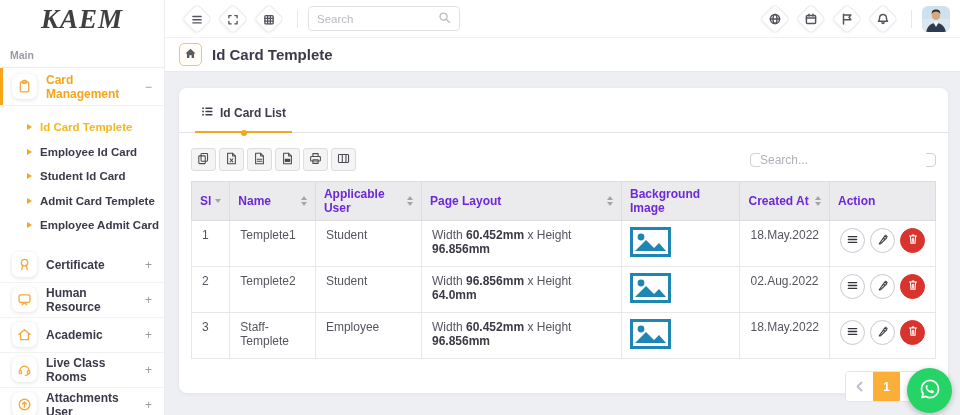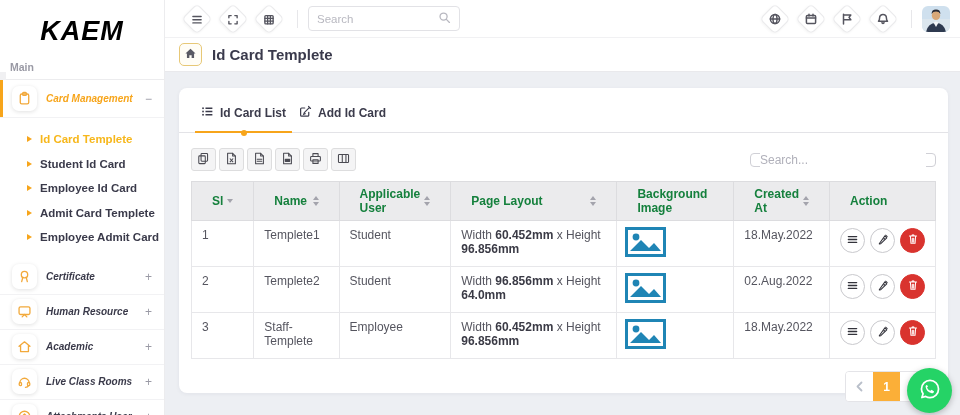--- a/index.html
+++ b/index.html
@@ -2,28 +2,28 @@
 <html><head>
 <meta charset="utf-8">
 <style>
   * { margin:0; padding:0; box-sizing:border-box; }
   html,body { width:960px; height:415px; overflow:hidden; font-family:"Liberation Sans", sans-serif; background:#edeff3; color:#3d3d4e; }
   .app { position:relative; width:960px; height:415px; }
 
   
   .sidebar { position:absolute; left:0; top:0; width:165px; height:415px; background:#fff; border-right:1px solid #ececee; z-index:5; }
   .sidebar::before { content:""; position:absolute; left:0; top:72px; bottom:0; width:6px; background:#f0f0f2; }
-  .logo { font-family:Liberation Sans, sans-serif; font-style:italic; font-weight:bold; font-size:27px; color:#000000; text-align:center; padding-top:16px; letter-spacing:1px; }
+  .logo { font-family:Liberation Serif, serif; font-style:italic; font-weight:bold; font-size:27px; color:#404040; text-align:center; padding-top:4px; letter-spacing:1px; }
   .section-label { font-size:10.5px; color:#9a9aa5; padding:14px 0 6px 10px; font-weight:bold; }
   .menu { border-top:1px solid #ececee; }
   .grow { position:relative; display:flex; align-items:center; gap:9px; padding:5px 10px 5px 12px; height:35px; border-bottom:1px solid #f2f2f4; background:#fff; cursor:pointer; }
   .grow.big { height:38px; }
   .accent { position:absolute; left:0; top:0; bottom:0; width:3px; background:#f7a51b; }
   .gicon { width:25px; height:25px; border-radius:7px; background:#fff; box-shadow:0 1px 4px rgba(0,0,0,.12); display:flex; align-items:center; justify-content:center; flex:none; }
-  .glabel { font-size:10px; font-weight:bold; color:#3a3a4a; flex:1;font-style:italic; }
+  .glabel { font-size:12px; font-weight:bold; color:#3a3a4a; flex:1; }
   .glabel.orange { color:#f7a51b; }
   .gtoggle { font-size:12px; color:#9a9aa5; padding-right:2px; }
   .submenu { padding:9px 0 10px 27px; background:#fff; position:relative; }
   .subitem { display:flex; align-items:center; gap:8px; height:24.5px; cursor:pointer; }
   .caret { width:0; height:0; border-left:5px solid #f7a51b; border-top:3.5px solid transparent; border-bottom:3.5px solid transparent; flex:none; }
   .sublabel { font-size:11.5px; font-weight:bold; color:#3a3a4a; }
   .subitem.active .sublabel { color:#f7b71b; }
   .oicn { stroke:#f2a93b; fill:none; stroke-width:1.4; stroke-linecap:round; stroke-linejoin:round; }
 
   
@@ -55,21 +55,21 @@
 
   .toolbar { display:flex; align-items:center; padding:15px 12px 10px 12px; }
   .tool-group { display:flex; gap:3px; }
   .tool-btn { width:25px; height:23px; background:#f4f4f5; border:1px solid #ddddde; border-radius:3px; display:flex; align-items:center; justify-content:center; cursor:pointer; }
   .ticn { stroke:#4a4a52; fill:none; stroke-width:1.3; stroke-linecap:round; stroke-linejoin:round; }
   .tbl-search { margin-left:auto; width:186px; height:14px; border:1px solid #d0d0d6; border-radius:4px; padding:0 9px; display:flex; align-items:center; }
   .tbl-search input { border:none; outline:none; width:100%; font-size:12px; color:#555; font-family:inherit; }
   .tbl-search input::placeholder { color:#b0b0ba; }
 
   table { width:calc(100% - 24px); margin:0 12px; border-collapse:collapse; border:1px solid #d6d6da; font-size:12px; }
-  th { background:#ebebed; border:1px solid #dcdcdf; padding:5px 20px; text-align:left; font-size:12px; color:#15803d; }
+  th { background:#ebebed; border:1px solid #dcdcdf; padding:5px 8px; text-align:left; font-size:12px; color:#6d28d9; }
   .th-inner { display:flex; align-items:center; justify-content:space-between; gap:4px; }
   .sort { display:flex; flex-direction:column; gap:2px; }
   .tri-up { width:0; height:0; border-left:3.5px solid transparent; border-right:3.5px solid transparent; border-bottom:4px solid #a3a3ac; }
   .tri-down { width:0; height:0; border-left:3.5px solid transparent; border-right:3.5px solid transparent; border-top:4px solid #a3a3ac; }
   td { border:1px solid #e7e7ea; padding:7px 10px; vertical-align:top; color:#55555f; height:44px; }
   td.img-cell { padding:6px 8px; }
   .bold-val { font-weight:bold; color:#3a3a45; }
   .action-cell { display:flex; gap:5px; align-items:center; }
   .act-btn { width:25px; height:25px; border-radius:50%; display:flex; align-items:center; justify-content:center; cursor:pointer; flex:none; }
   .act-white { background:#fff; border:1px solid #c9c9cd; }
@@ -104,25 +104,25 @@
         <span class="gtoggle">−</span>
       </div>
 
       <div class="submenu">
         <div class="subitem active">
           <span class="caret"></span>
           <span class="sublabel">Id Card Templete</span>
         </div>
         <div class="subitem">
           <span class="caret"></span>
-          <span class="sublabel">Student Id Card</span>
+          <span class="sublabel">Employee Id Card</span>
         </div>
         <div class="subitem">
           <span class="caret"></span>
-          <span class="sublabel">Employee Id Card</span>
+          <span class="sublabel">Student Id Card</span>
         </div>
         <div class="subitem">
           <span class="caret"></span>
           <span class="sublabel">Admit Card Templete</span>
         </div>
         <div class="subitem">
           <span class="caret"></span>
           <span class="sublabel">Employee Admit Card</span>
         </div>
       </div>
@@ -280,29 +280,20 @@
           <div class="tab active">
             <span>
               <svg width="13" height="13" viewBox="0 0 16 16">
                   <rect x="1.5" y="3" width="2" height="2" fill="#3b3b4b"></rect>
                   <rect x="1.5" y="7" width="2" height="2" fill="#3b3b4b"></rect>
                   <rect x="1.5" y="11" width="2" height="2" fill="#3b3b4b"></rect>
                   <path d="M5.5 4 H14 M5.5 8 H14 M5.5 12 H14" stroke="#3b3b4b" stroke-width="1.6"></path>
                 </svg>
             </span>
             <span>Id Card List</span>
-          </div>
-          <div class="tab">
-            <span>
-              <svg width="13" height="13" viewBox="0 0 16 16">
-                  <path d="M12 9 V12.5 a1.2 1.2 0 0 1 -1.2 1.2 H3.2 A1.2 1.2 0 0 1 2 12.5 V4.9 A1.2 1.2 0 0 1 3.2 3.7 H7" fill="none" stroke="#3b3b4b" stroke-width="1.5" stroke-linecap="round"></path>
-                  <path d="M6.5 9.5 L13 3 M6.5 9.5 L5.8 11.4 L7.7 10.7 M11.7 1.8 L14.2 4.3" stroke="#3b3b4b" stroke-width="1.4" fill="none" stroke-linecap="round"></path>
-                </svg>
-            </span>
-            <span>Add Id Card</span>
           </div>
         </div>
 
         <div class="toolbar">
           <div class="tool-group">
             <div class="tool-btn">
                 <span>
               <svg width="13" height="13" viewBox="0 0 16 16">
                     <rect class="ticn" x="5" y="1.8" width="8" height="9.5" rx="1"></rect>
                     <rect class="ticn" x="2.2" y="4.8" width="8" height="9.5" rx="1" fill="#f4f4f5"></rect>

